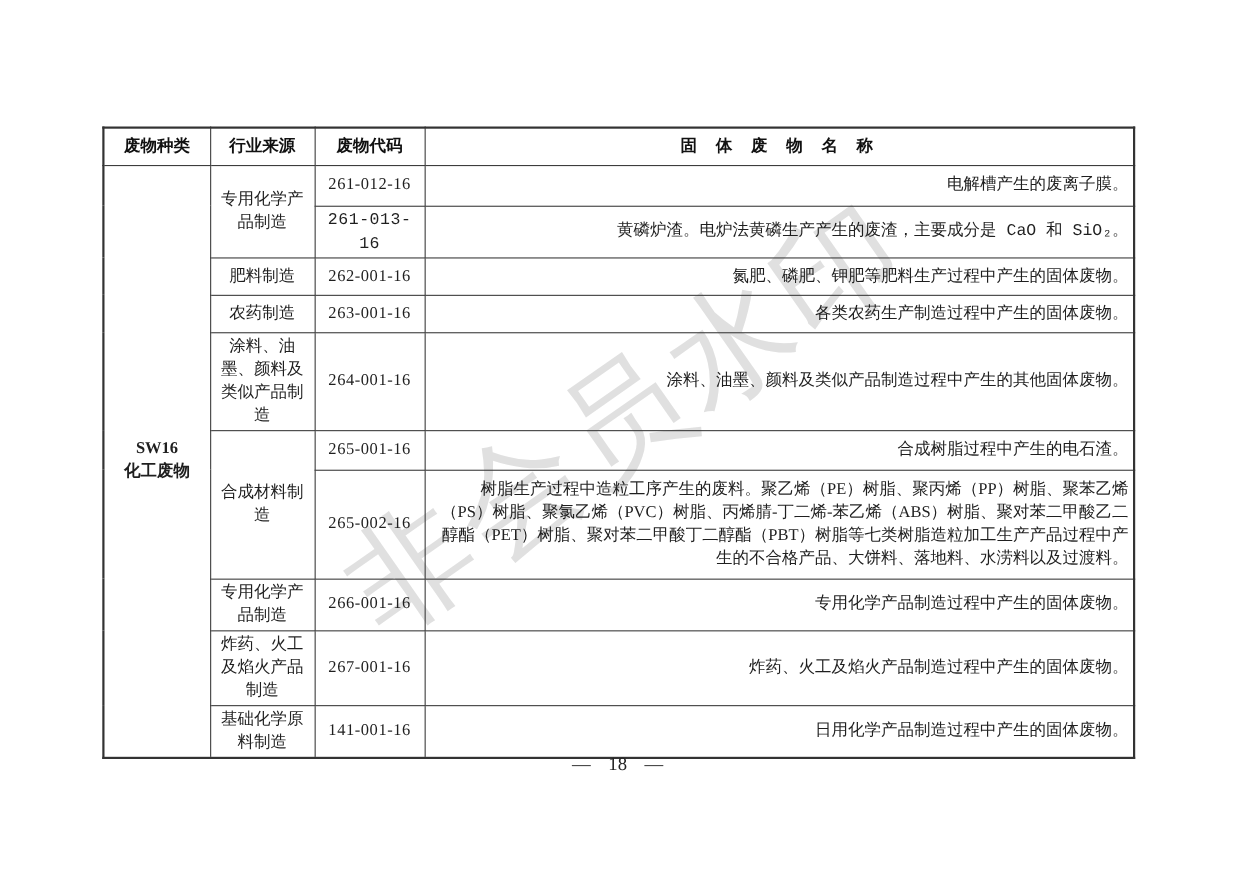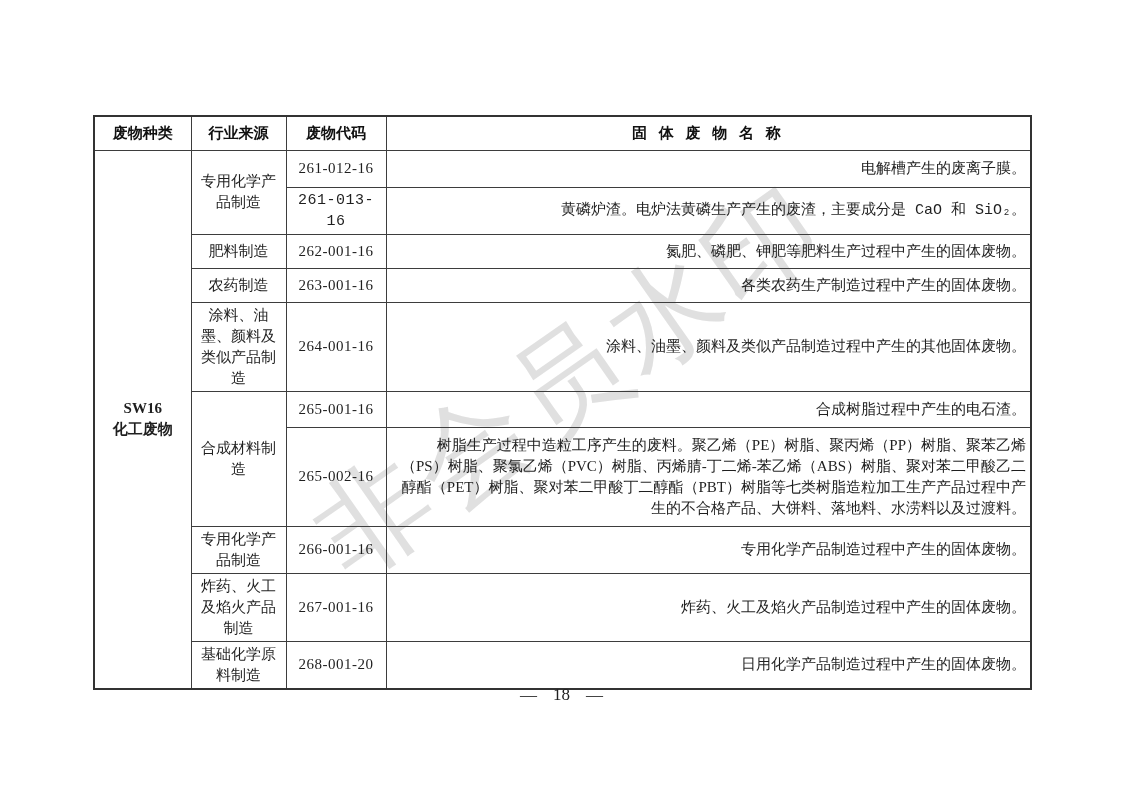--- a/index.html
+++ b/index.html
@@ -61,20 +61,21 @@
     background: transparent;
   }
   table.waste-table { border: 2px solid #333333; }
 
   tr.header-row { height: 34px; }
   tr.header-row th {
     font-weight: bold;
     text-align: center;
     font-size: 15px;
     color: #111;
+    font-family: Liberation Mono, monospace;
   }
   th.h-name { letter-spacing: 4px; }
 
   td.c-type {
     text-align: center;
     line-height: 24px;
     font-weight: bold;
   }
   td.c-ind {
     text-align: center;
@@ -184,21 +185,21 @@
         <td class="c-code">266-001-16</td>
         <td class="c-name">专用化学产品制造过程中产生的固体废物。</td>
       </tr>
       <tr>
         <td class="c-ind">炸药、火工及焰火产品制造</td>
         <td class="c-code">267-001-16</td>
         <td class="c-name">炸药、火工及焰火产品制造过程中产生的固体废物。</td>
       </tr>
       <tr>
         <td class="c-ind">基础化学原料制造</td>
-        <td class="c-code">268-001-20</td>
+        <td class="c-code">141-001-16</td>
         <td class="c-name">日用化学产品制造过程中产生的固体废物。</td>
       </tr>
     </tbody>
   </table>
 
   <div class="page-footer">
     <span class="dash">—</span>
     <span>18</span>
     <span class="dash">—</span>
   </div>

